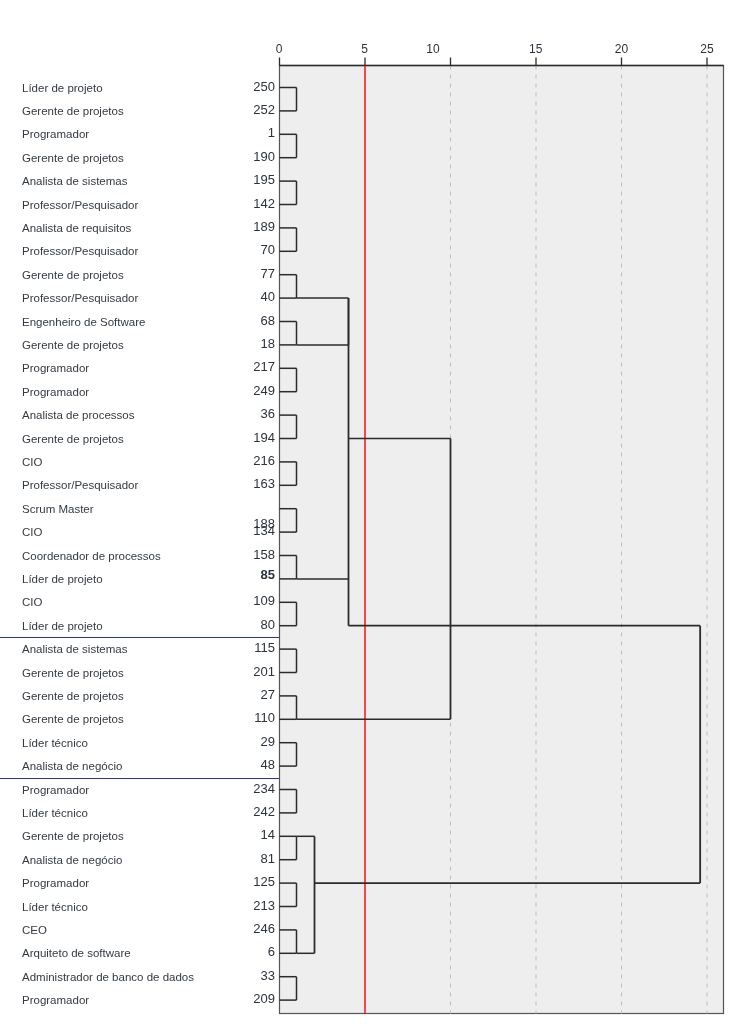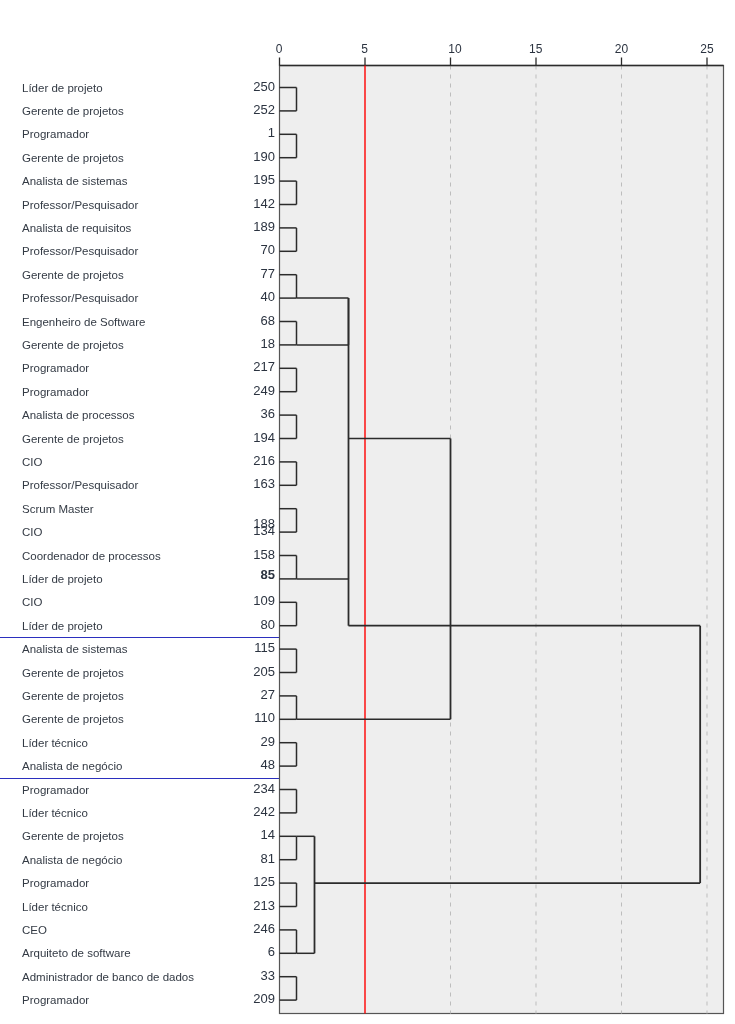--- a/index.html
+++ b/index.html
@@ -68,21 +68,21 @@
   }
 </style>
 </head>
 <body>
 
 <div id="root">
 
   <div>
     <div class="axis-tick-label" style="left:279px;">0</div>
     <div class="axis-tick-label" style="left:364.6px;">5</div>
-    <div class="axis-tick-label" style="left:455px;">10</div>
+    <div class="axis-tick-label" style="left:433px;">10</div>
     <div class="axis-tick-label" style="left:535.8px;">15</div>
     <div class="axis-tick-label" style="left:621.4px;">20</div>
     <div class="axis-tick-label" style="left:707px;">25</div>
   </div>
 
   <div class="label-col" id="labelcol">
       <div class="row-label" style="top: 81.5px;">Líder de projeto</div>
       <div class="row-value" style="top: 80.5px;">250</div>
       <div class="row-label" style="top: 104.9px;">Gerente de projetos</div>
       <div class="row-value" style="top: 103.9px;">252</div>
@@ -126,21 +126,21 @@
       <div class="row-value" style="top: 548.5px;">158</div>
       <div class="row-label" style="top: 572.9px;">Líder de projeto</div>
       <div class="row-value" style="top: 569px; font-weight: bold;">85</div>
       <div class="row-label" style="top: 596.3px;">CIO</div>
       <div class="row-value" style="top: 595.3px;">109</div>
       <div class="row-label" style="top: 619.7px;">Líder de projeto</div>
       <div class="row-value" style="top: 618.7px;">80</div>
       <div class="row-label" style="top: 643.1px;">Analista de sistemas</div>
       <div class="row-value" style="top: 642.1px;">115</div>
       <div class="row-label" style="top: 666.5px;">Gerente de projetos</div>
-      <div class="row-value" style="top: 665.5px;">205</div>
+      <div class="row-value" style="top: 665.5px;">201</div>
       <div class="row-label" style="top: 689.9px;">Gerente de projetos</div>
       <div class="row-value" style="top: 688.9px;">27</div>
       <div class="row-label" style="top: 713.3px;">Gerente de projetos</div>
       <div class="row-value" style="top: 712.3px;">110</div>
       <div class="row-label" style="top: 736.7px;">Líder técnico</div>
       <div class="row-value" style="top: 735.7px;">29</div>
       <div class="row-label" style="top: 760.1px;">Analista de negócio</div>
       <div class="row-value" style="top: 759.1px;">48</div>
       <div class="row-label" style="top: 783.5px;">Programador</div>
       <div class="row-value" style="top: 782.5px;">234</div>

